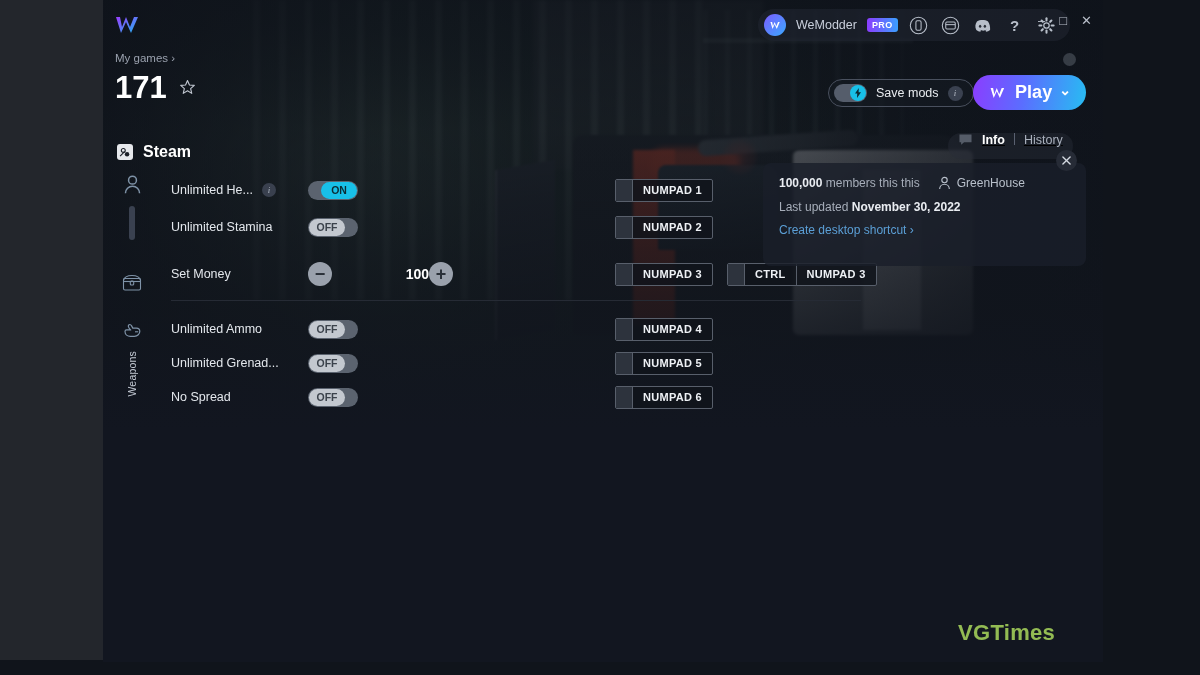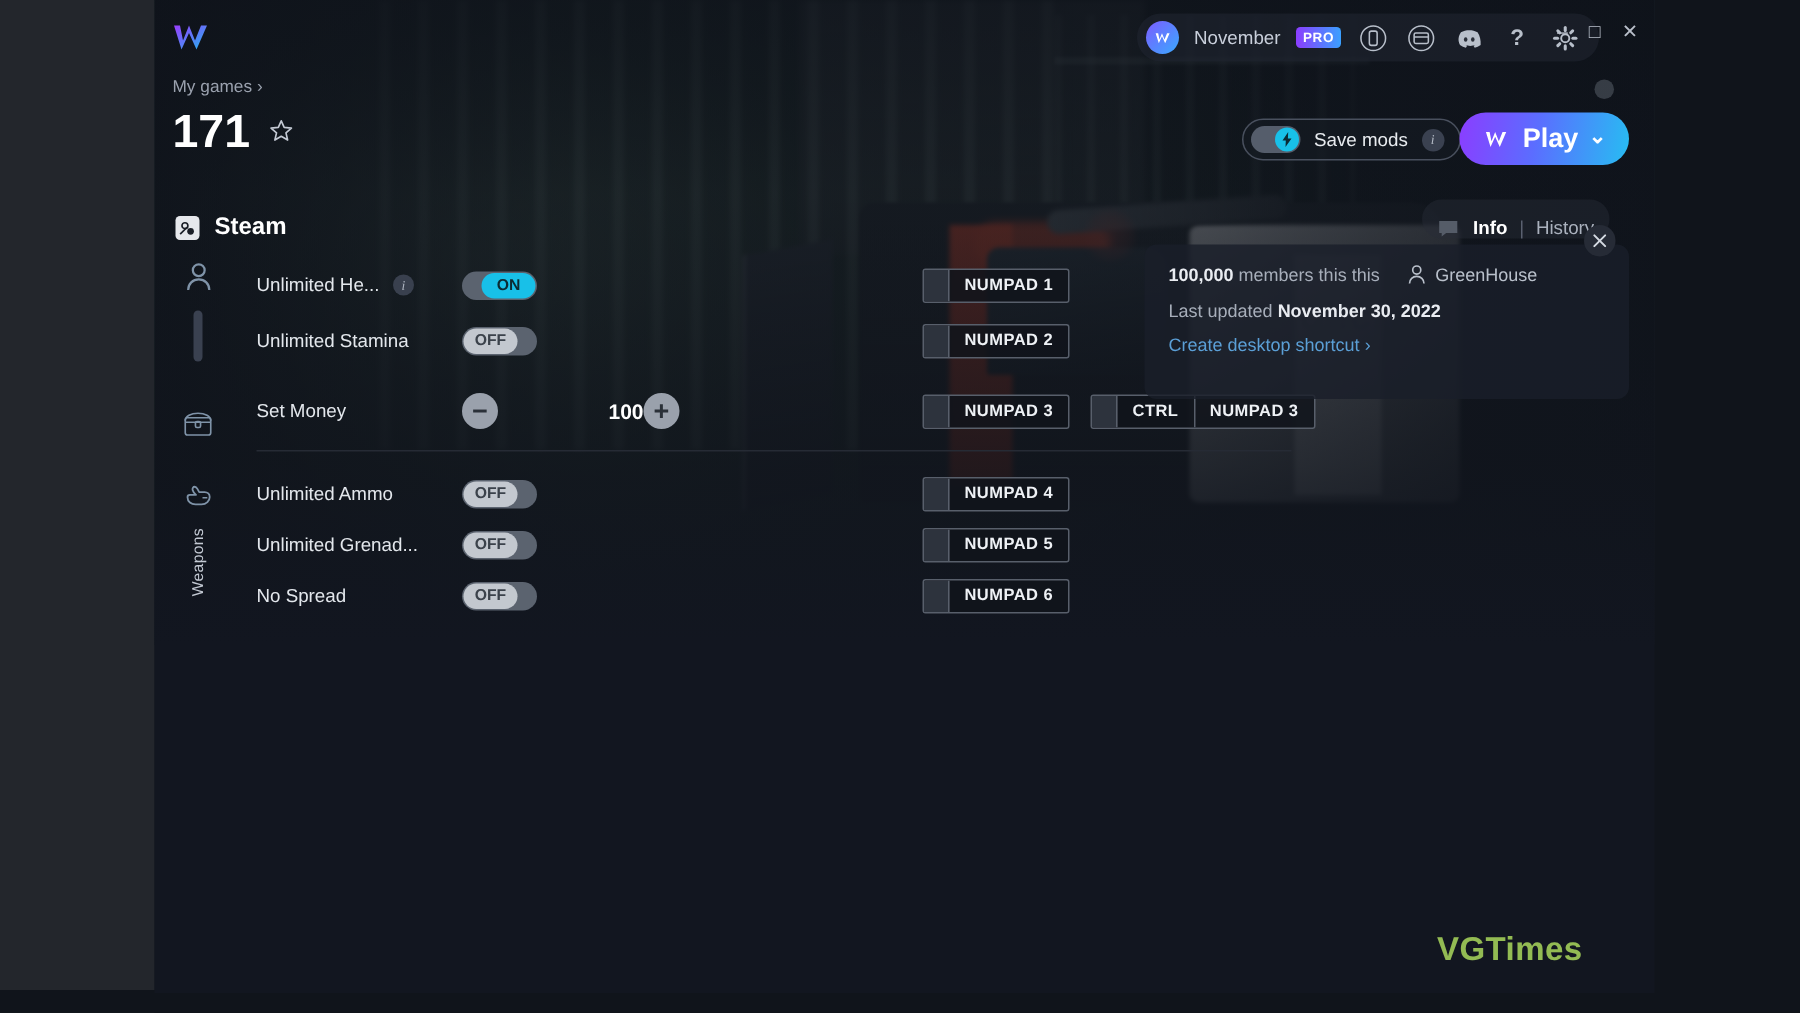--- a/index.html
+++ b/index.html
@@ -236,22 +236,22 @@
     position: absolute; left: 870px; top: 75px; z-index: 30;
     width: 113px; height: 35px; border-radius: 18px;
     background: linear-gradient(100deg, #8b3dff 0%, #5b6dff 45%, #27bdf2 100%);
     display: flex; align-items: center; justify-content: center; gap: 7px;
     color: #fff; font-size: 18px; font-weight: 700;
   }
 
   
   .ih-tabs {
     position: absolute; left: 845px; top: 133px; z-index: 30;
-    height: 26px; display: flex; align-items: flex-end; gap: 9px;
-    padding: 0 10px; border-radius: 13px; background: rgba(40,45,56,.45);
+    height: 26px; display: flex; align-items: flex-start; gap: 9px;
+    padding: 0 10px; border-radius: 13px; background: rgba(40,45,56,.45); text-decoration: underline;
   }
   .ih-tabs .tab { font-size: 12.5px; color: #aab1bd; }
   .ih-tabs .tab.active { color: #fff; font-weight: 700; }
   .ih-sep { width: 1px; height: 12px; background: #5a6170; }
 
   
   .info-panel {
     position: absolute; left: 660px; top: 163px; width: 323px; height: 103px;
     z-index: 30; border-radius: 8px;
     background: rgba(26,31,41,.82);
@@ -393,21 +393,21 @@
       </div>
 
 
 
       <div class="acct-pill">
         <div class="avatar-w">
           <svg width="13" height="11" viewBox="0 0 30 26">
             <path d="M3 5 L8 21 L13 10 L18 21 L25 5 L21 5 L17 15 L13 5 L9 15 L7 5 Z" fill="#fff"></path>
           </svg>
         </div>
-        <span class="acct-name">November</span>
+        <span class="acct-name">WeModder</span>
         <span class="pro">PRO</span>
 
         <div class="ico-btn">
           <svg width="19" height="19" viewBox="0 0 22 22">
             <circle cx="11" cy="11" r="9.5" fill="none" stroke="#b8bfca" stroke-width="1.2"></circle>
             <rect x="8" y="5.5" width="6" height="11" rx="1.6" fill="none" stroke="#b8bfca" stroke-width="1.2"></rect>
           </svg>
         </div>
         <div class="ico-btn">
           <svg width="19" height="19" viewBox="0 0 22 22">

